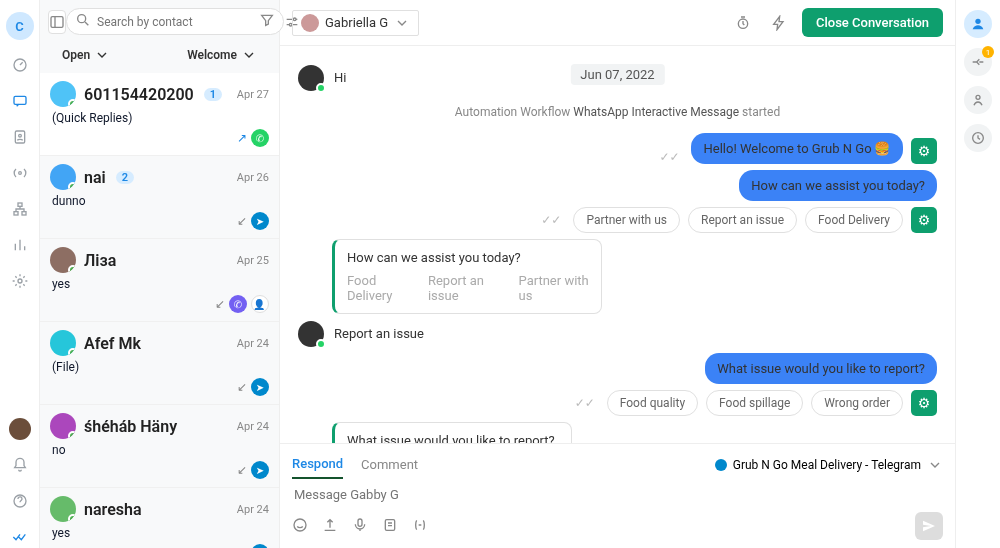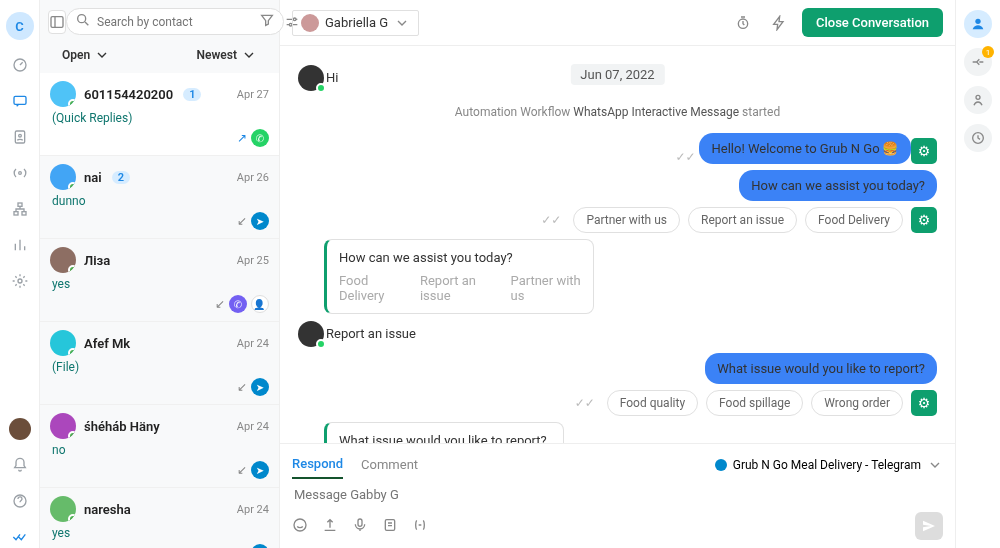--- a/index.html
+++ b/index.html
@@ -17,45 +17,45 @@
 .searchwrap input{flex:1;border:none;outline:none;font-size:12px;background:transparent}
 .filterbtn{width:24px;height:24px;display:flex;align-items:center;justify-content:center;color:#888}
 .mid-filters{display:flex;justify-content:space-between;padding:4px 22px 10px;color:#333;font-weight:600;font-size:12px}
 .mid-filters span{display:flex;align-items:center;gap:4px}
 .convlist{flex:1;overflow-y:auto}
 .conv{padding:8px 10px;border-bottom:1px solid #f0f0f0;position:relative}
 .conv.sel{background:#fff}
 .conv-row1{display:flex;align-items:center;gap:8px}
 .conv-avatar{width:26px;height:26px;border-radius:50%;background:#ddd;position:relative;display:flex;align-items:center;justify-content:center;color:#fff;font-size:10px;overflow:hidden}
 .conv-avatar .dot{position:absolute;right:-2px;bottom:-2px;width:10px;height:10px;border-radius:50%;border:2px solid #fff}
-.conv-name{font-weight:600;color:#222;font-size:13px}
+.conv-name{font-weight:600;color:#222;font-size:16px}
 .conv-date{margin-left:auto;color:#888;font-size:11px}
 .badge{background:#d6ecff;color:#1e88e5;border-radius:999px;padding:0 6px;font-size:11px;font-weight:600;margin-left:2px}
-.conv-preview{color:#0f766e;font-size:12px;margin-top:4px;padding-left:2px}
+.conv-preview{color:#0f172a;font-size:12px;margin-top:4px;padding-left:2px}
 .conv-icons{display:flex;justify-content:flex-end;gap:4px;margin-top:4px;align-items:center}
 .chan{width:18px;height:18px;border-radius:50%;display:flex;align-items:center;justify-content:center;color:#fff;font-size:10px}
 .chan.whatsapp{background:#25d366}
 .chan.telegram{background:#0088cc}
 .chan.viber{background:#7360f2}
 .chan.assign{background:#fff;border:1px solid #ddd;color:#555}
 .arrow-out{color:#1e88e5;font-size:12px}
 .arrow-in{color:#888;font-size:12px}
 .main{flex:1;display:flex;flex-direction:column;border-right:1px solid #eee}
 .conv-header{display:flex;align-items:center;padding:8px 12px;border-bottom:1px solid #eee;gap:10px}
 .contact-pill{display:flex;align-items:center;gap:6px;border:1px solid #e0e0e0;border-radius:2px;padding:3px 8px;font-size:13px;max-width:150px}
 .contact-pill .av{width:18px;height:18px;border-radius:50%;background:#c99}
 .hspacer{flex:1}
 .hicon{width:26px;height:26px;display:flex;align-items:center;justify-content:center;color:#888}
 .closebtn{background:#0e9f6e;color:#fff;border:none;border-radius:6px;padding:7px 14px;font-size:13px;font-weight:500}
 .chat{flex:1;overflow-y:auto;padding:12px 18px;background:#fff}
 .datechip{display:flex;justify-content:center;margin:6px 0}
 .datechip span{background:#f1f3f4;border-radius:4px;padding:3px 10px;font-size:13px;color:#555}
 .sysline{text-align:center;color:#888;font-size:12px;margin:14px 0}
 .sysline b{color:#555;font-weight:400}
-.msgrow{display:flex;align-items:flex-end;gap:0;margin:6px 0}
+.msgrow{display:flex;align-items:flex-end;gap:8px;margin:6px 0}
 .msgrow.left{justify-content:flex-start}
 .msgrow.right{justify-content:flex-end}
 .msg-avatar{width:26px;height:26px;border-radius:50%;background:#333;position:relative}
 .msg-avatar .d{position:absolute;right:-2px;bottom:-2px;width:10px;height:10px;border-radius:50%;background:#25d366;border:2px solid #fff}
 .bot-avatar{width:26px;height:26px;border-radius:5px;background:#0e9f6e;display:flex;align-items:center;justify-content:center;color:#fff;font-size:14px}
 .bubble{background:#3b82f6;border-radius:14px;padding:8px 12px;font-size:13px;max-width:560px}
 .bubble.interactive{background:#fff;border:1px solid #e0e0e0;border-radius:8px;border-left:3px solid #0e9f6e;padding:10px 12px}
 .bubble.interactive .q{color:#333;margin-bottom:8px}
 .bubble.interactive .opts{display:flex;gap:18px;color:#aaa}
 .chips{display:flex;gap:8px;justify-content:flex-end;margin:6px 0;align-items:center}
@@ -172,21 +172,21 @@
       </div>
   </div>
   <div class="mid-filters">
     <span>
         <span>Open</span>
         <svg viewBox="0 0 24 24" width="12" height="12" fill="none" stroke="currentColor" stroke-width="2">
           <path d="M6 9l6 6 6-6"></path>
         </svg>
       </span>
     <span>
-        <span>Newest</span>
+        <span>Welcome</span>
         <svg viewBox="0 0 24 24" width="12" height="12" fill="none" stroke="currentColor" stroke-width="2">
           <path d="M6 9l6 6 6-6"></path>
         </svg>
       </span>
   </div>
   <div class="convlist" id="convlist">
       <div class="conv sel">
         <div class="conv-row1">
           <div class="conv-avatar" style="background:#4fc3f7">
             <div class="dot" style="background:#4caf50"></div>

